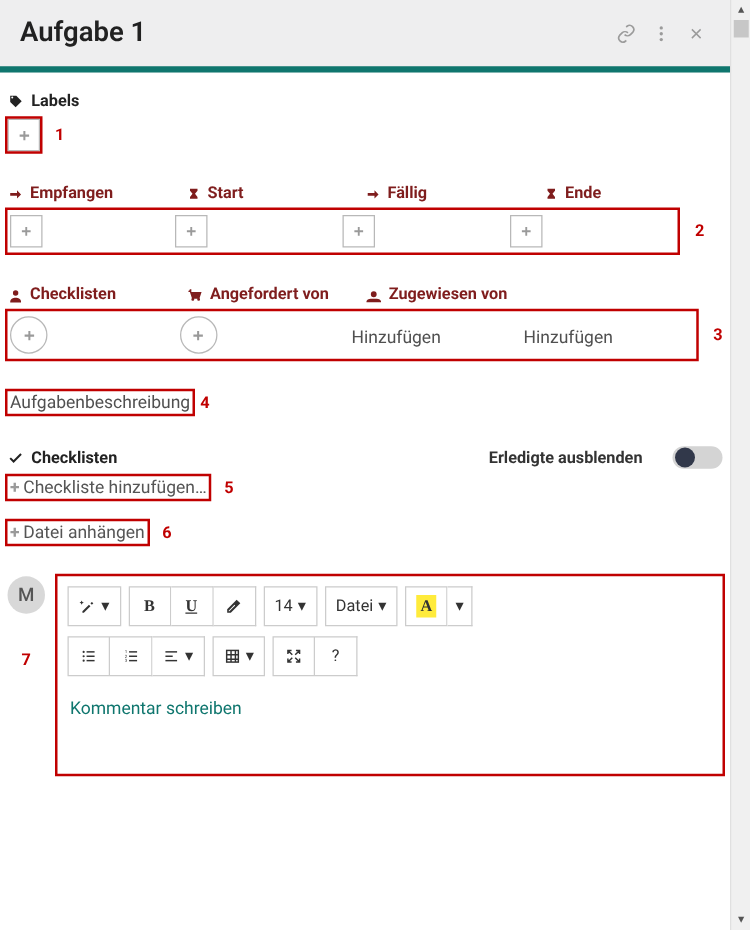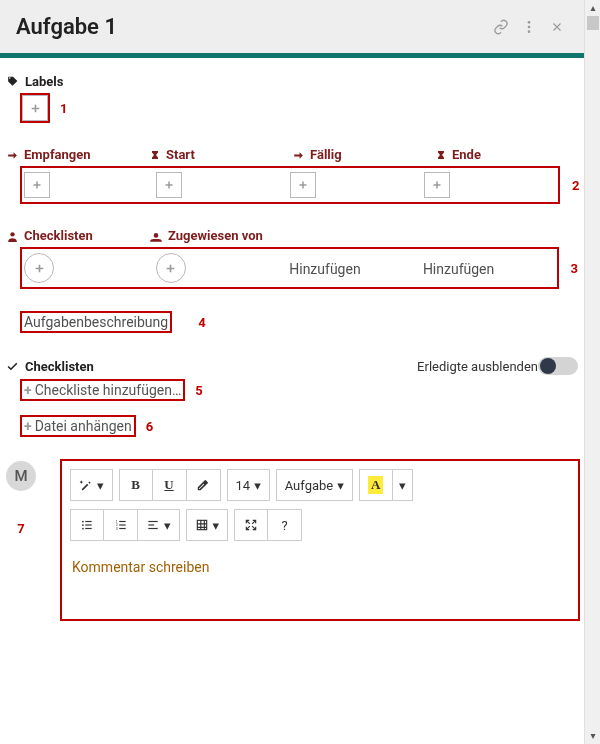--- a/index.html
+++ b/index.html
@@ -24,49 +24,49 @@
     border-bottom: 5px solid #0f766e;
   }
   .header h1 { font-size: 22px; font-weight: 600; color: #212121; flex: 1; }
   .header .icon-btn { width: 22px; height: 22px; display:flex; align-items:center; justify-content:center; color:#9b9b9b; margin-left: 6px; cursor:pointer; }
   .body { padding: 16px 6px; }
   .section { margin-bottom: 26px; }
   .section.tight { margin-bottom: 18px; }
   .sec-head { display:flex; align-items:center; font-size:13px; font-weight:700; color:#222; margin-bottom:6px; }
   .sec-head .sec-icon { width:14px; margin-right:5px; display:inline-flex; }
   .sec-head .spacer { flex:1; }
-  .sec-head .right-text { font-weight:400; color:#333; font-size:13px; margin-right:0;}
+  .sec-head .right-text { font-weight:700; color:#333; font-size:13px; margin-right:24px;}
   .row { display:flex; gap: 0; }
   .col4 { width: 25%; }
   .col-head { display:flex; align-items:flex-end; font-size:13px; font-weight:700; color:#7f1d1d; margin-bottom:6px; }
   .col-head .sec-icon { margin-right:5px; display:inline-flex; }
   .btn-plus {
     width: 26px; height: 26px; border:1px solid #b8b8b8; background:#fff; display:flex; align-items:center; justify-content:center; color:#9a9a9a; cursor:pointer;
   }
   .btn-plus.round { border-radius:50%; width:30px; height:30px; }
   .add-text { font-size:14px; color:#505050; cursor:pointer; padding:2px 0; }
   .add-inline { display:inline-flex; align-items:center; font-size:14px; color:#555; cursor:pointer; padding: 1px 2px;}
   .add-inline .plus { color:#9a9a9a; margin-right:3px; font-weight:bold; }
   .toggle { width:40px; height:18px; background:#d4d4d4; border-radius:9px; position:relative; display:inline-block; cursor:pointer;}
   .toggle::after { content:""; position:absolute; left:2px; top:1px; width:16px; height:16px; border-radius:50%; background:#31384a; }
-  .redbox { outline: 2px solid #c00000; outline-offset: 0; margin-left: 16px; }
+  .redbox { outline: 2px solid #c00000; outline-offset: 0; }
   .red-annot { color:#c00000; font-weight:700; font-size:13px; }
   .avatar { width:30px; height:30px; border-radius:50%; background:#d8d8d8; color:#555; display:flex; align-items:center; justify-content:center; font-size:15px; font-weight:500; }
   .editor-wrap { border: 0; }
   .toolbar { display:flex; flex-wrap:wrap; gap:6px; padding: 8px; }
   .tbtn {
     height: 32px; min-width: 34px; border:1px solid #ccc; background:#fff; display:flex; align-items:center; justify-content:center; font-size:13px; color:#333; padding: 0 8px; cursor:pointer;
   }
   .tbtn.bold { font-weight:900; font-family: Georgia, serif;}
   .tbtn svg { width:14px; height:14px; }
   .tgroup { display:flex; }
   .tgroup .tbtn { border-radius:0; }
   .tgroup .tbtn + .tbtn { border-left: none; }
   .comment-area {
-    padding: 10px 10px; color:#a16207; font-size:14px; min-height: 70px;
+    padding: 10px 10px; color:#0f766e; font-size:14px; min-height: 70px;
   }
   .hl-yellow { background: #ffeb3b; padding: 1px 3px; font-family: Georgia, serif; font-weight:bold;}
   .caret { margin-left:4px; }
   svg { display:block; }
   .desc-text { font-size: 14px; color: #505050; padding: 1px 2px; }
 </style>
 </head>
 <body>
 
 <div class="panel">
@@ -202,20 +202,30 @@
                   <path d="M4 21c0-4 4-6 8-6s8 2 8 6v1H4z"></path>
                 </svg>
               </span>
           <span>Checklisten</span>
         </div>
           </div>
         <div class="col4">
             <div class="col-head">
           <span class="sec-icon">
                 <svg viewBox="0 0 24 24" width="14" height="14" fill="currentColor">
+                  <path d="M7 4h-2l-1 2h-1v2h2l3 9h10l3-9h-14zM9 20a2 2 0 1 0 0-4 2 2 0 0 0 0 4zm8 0a2 2 0 1 0 0-4 2 2 0 0 0 0 4z"></path>
+                </svg>
+              </span>
+          <span>Angefordert von</span>
+        </div>
+          </div>
+        <div class="col4">
+            <div class="col-head">
+          <span class="sec-icon">
+                <svg viewBox="0 0 24 24" width="14" height="14" fill="currentColor">
                   <path d="M16 11a4 4 0 1 0-8 0 4 4 0 0 0 8 0zm-8 6c-3 0-6 1.5-6 4v1h20v-1c0-2.5-3-4-6-4H8z"></path>
                 </svg>
               </span>
           <span>Zugewiesen von</span>
         </div>
           </div>
       </div>
       <div style="display:flex; align-items:center;">
         <div class="row redbox" style="flex:1; padding:4px 0; align-items:center;">
           <div class="col4" style="padding-left:2px;">
@@ -233,21 +243,21 @@
               </span>
             </div>
           <div class="col4"><span class="add-text">Hinzufügen</span></div>
           <div class="col4"><span class="add-text">Hinzufügen</span></div>
         </div>
         <span class="red-annot" style="margin-left:14px;">3</span>
       </div>
     </div>
 
     <div class="section">
-      <div style="display:flex; align-items:center; gap:28px;">
+      <div style="display:flex; align-items:center; gap:6px;">
         <span class="desc-text redbox">Aufgabenbeschreibung</span>
         <span class="red-annot">4</span>
       </div>
     </div>
 
     <div class="section tight">
       <div class="sec-head">
         <span class="sec-icon">
             <svg viewBox="0 0 24 24" width="13" height="13" fill="none" stroke="currentColor" stroke-width="3">
               <path d="M20 6 9 17l-5-5"></path>
@@ -304,21 +314,21 @@
                 </span>
             </div>
             <div class="tgroup">
               <span class="tbtn">
                   <span>14</span>
                   <span class="caret">▾</span>
                 </span>
             </div>
             <div class="tgroup">
               <span class="tbtn">
-                  <span>Aufgabe</span>
+                  <span>Datei</span>
                   <span class="caret">▾</span>
                 </span>
             </div>
             <div class="tgroup">
               <span class="tbtn">
                   <span class="hl-yellow">A</span>
                 </span>
               <span class="tbtn" style="min-width:20px; padding:0 6px;">▾</span>
             </div>
           </div>

